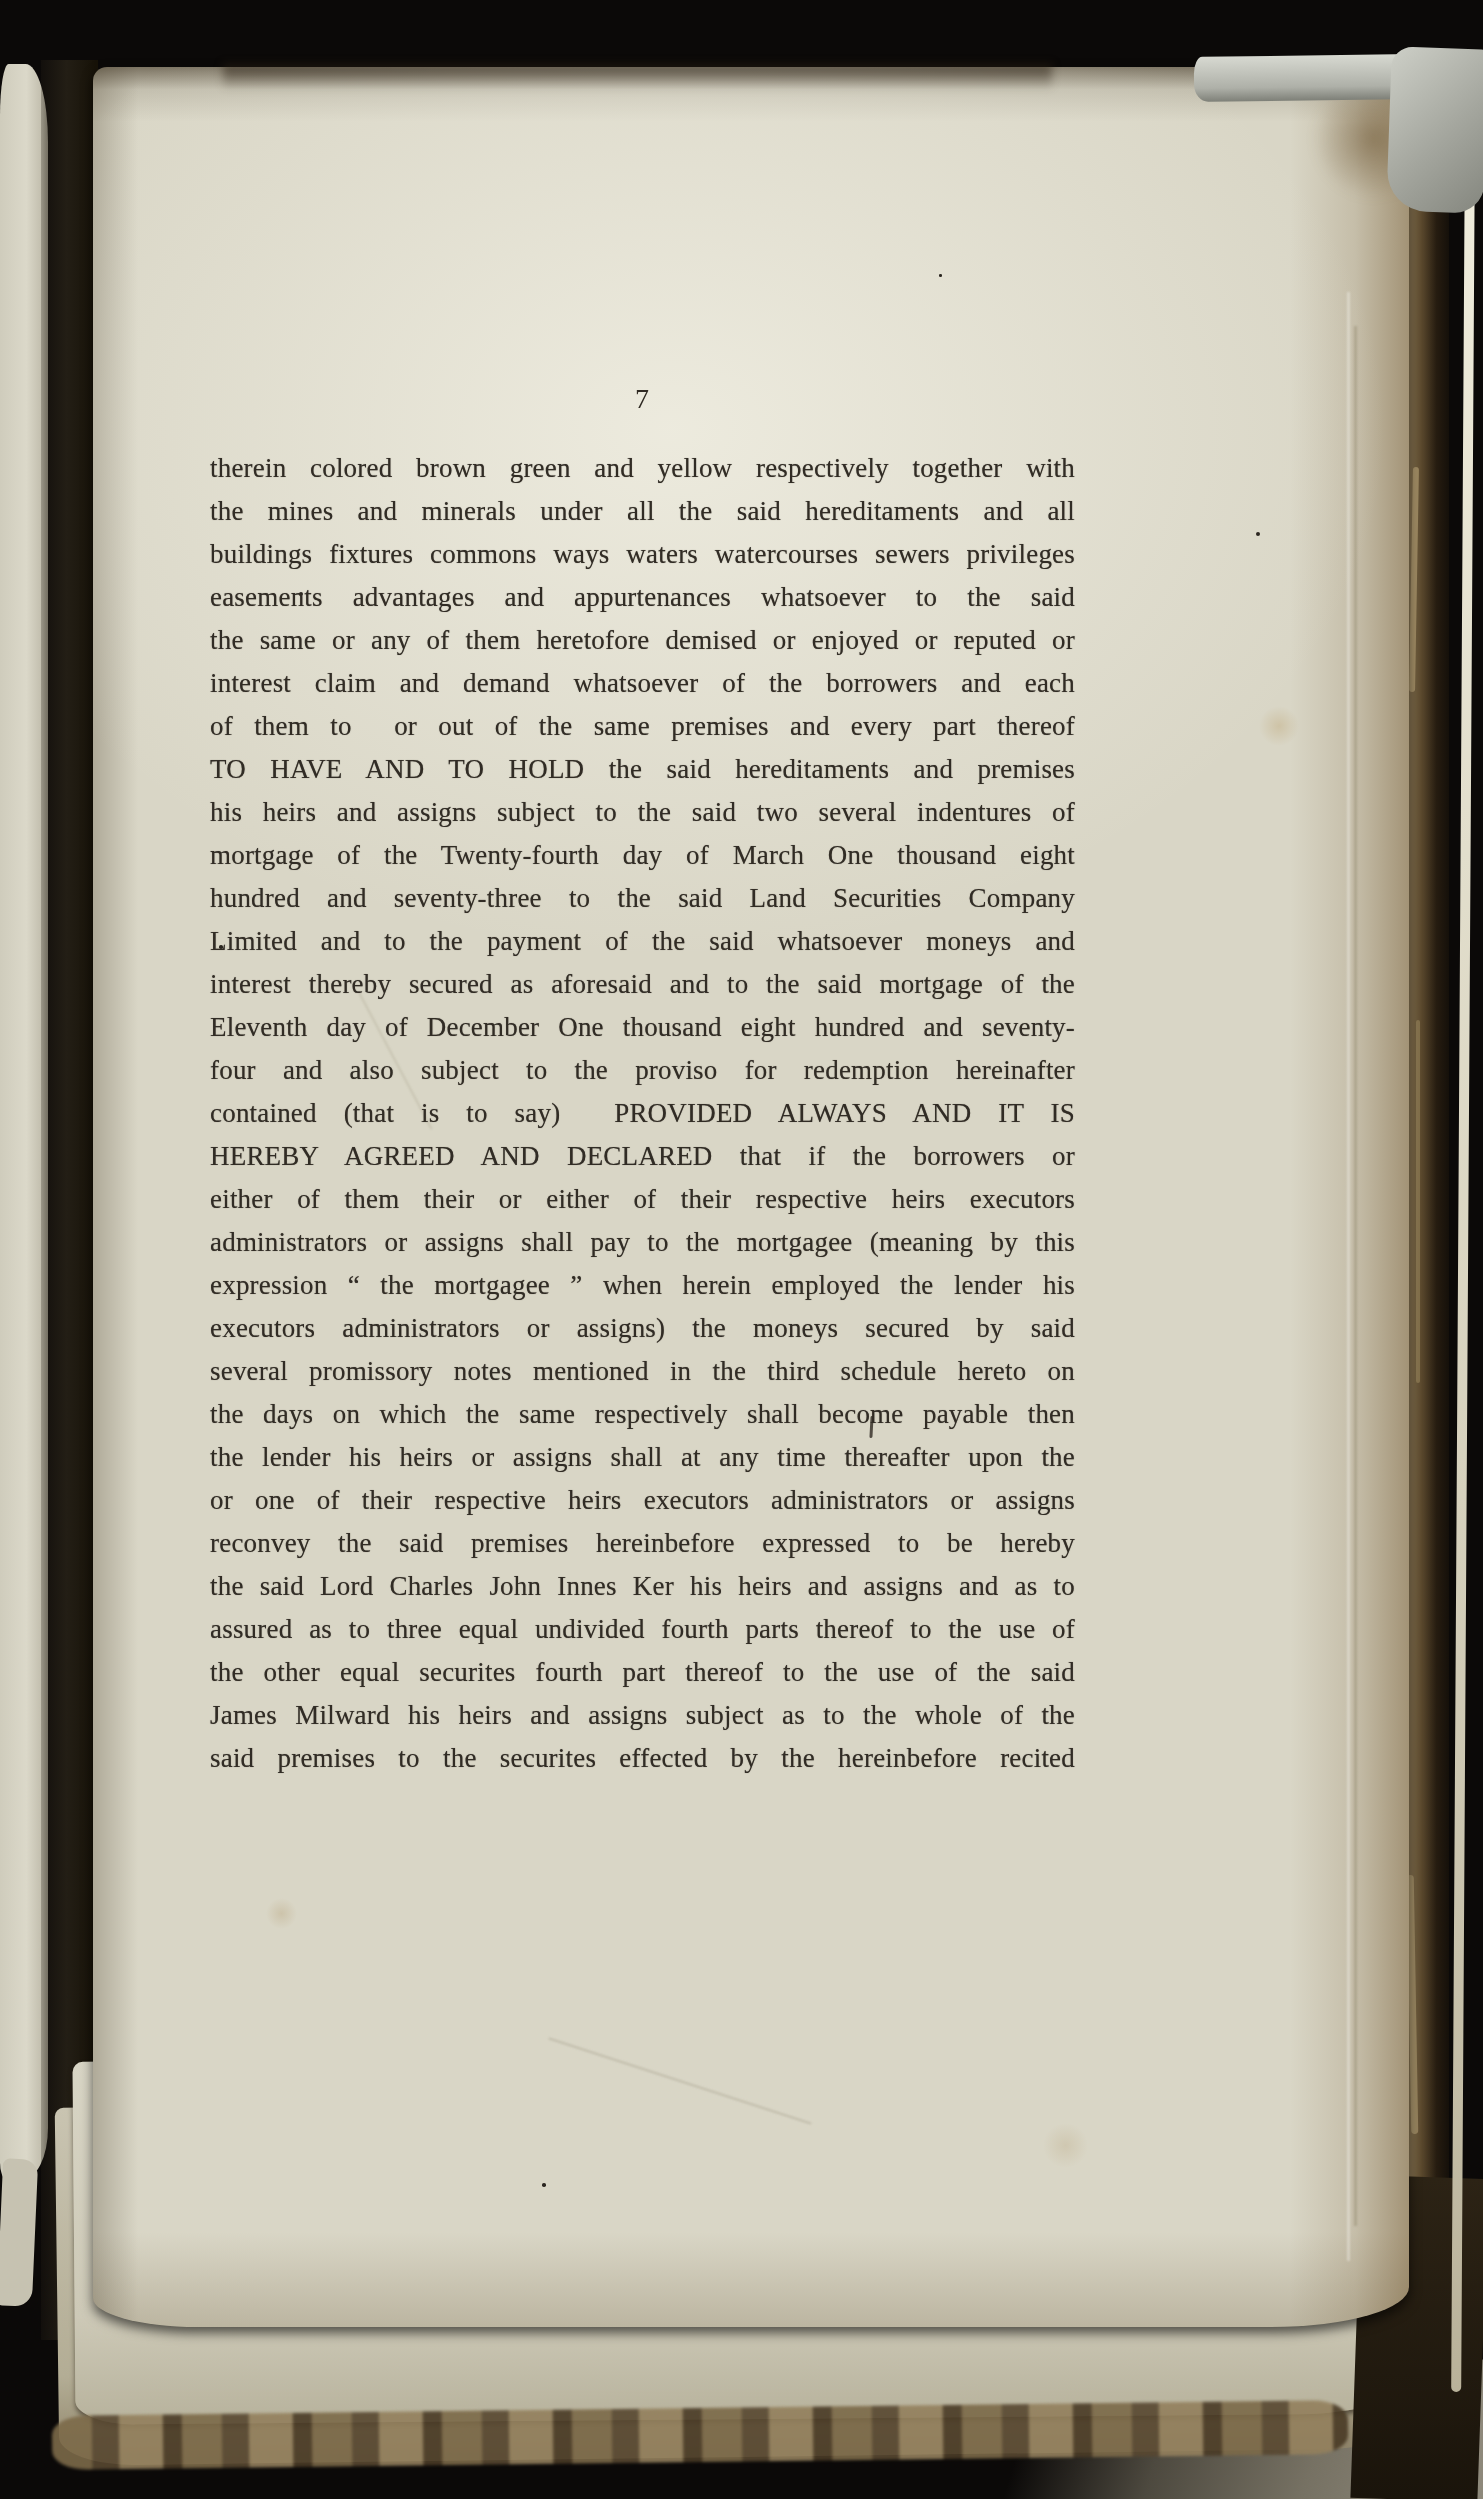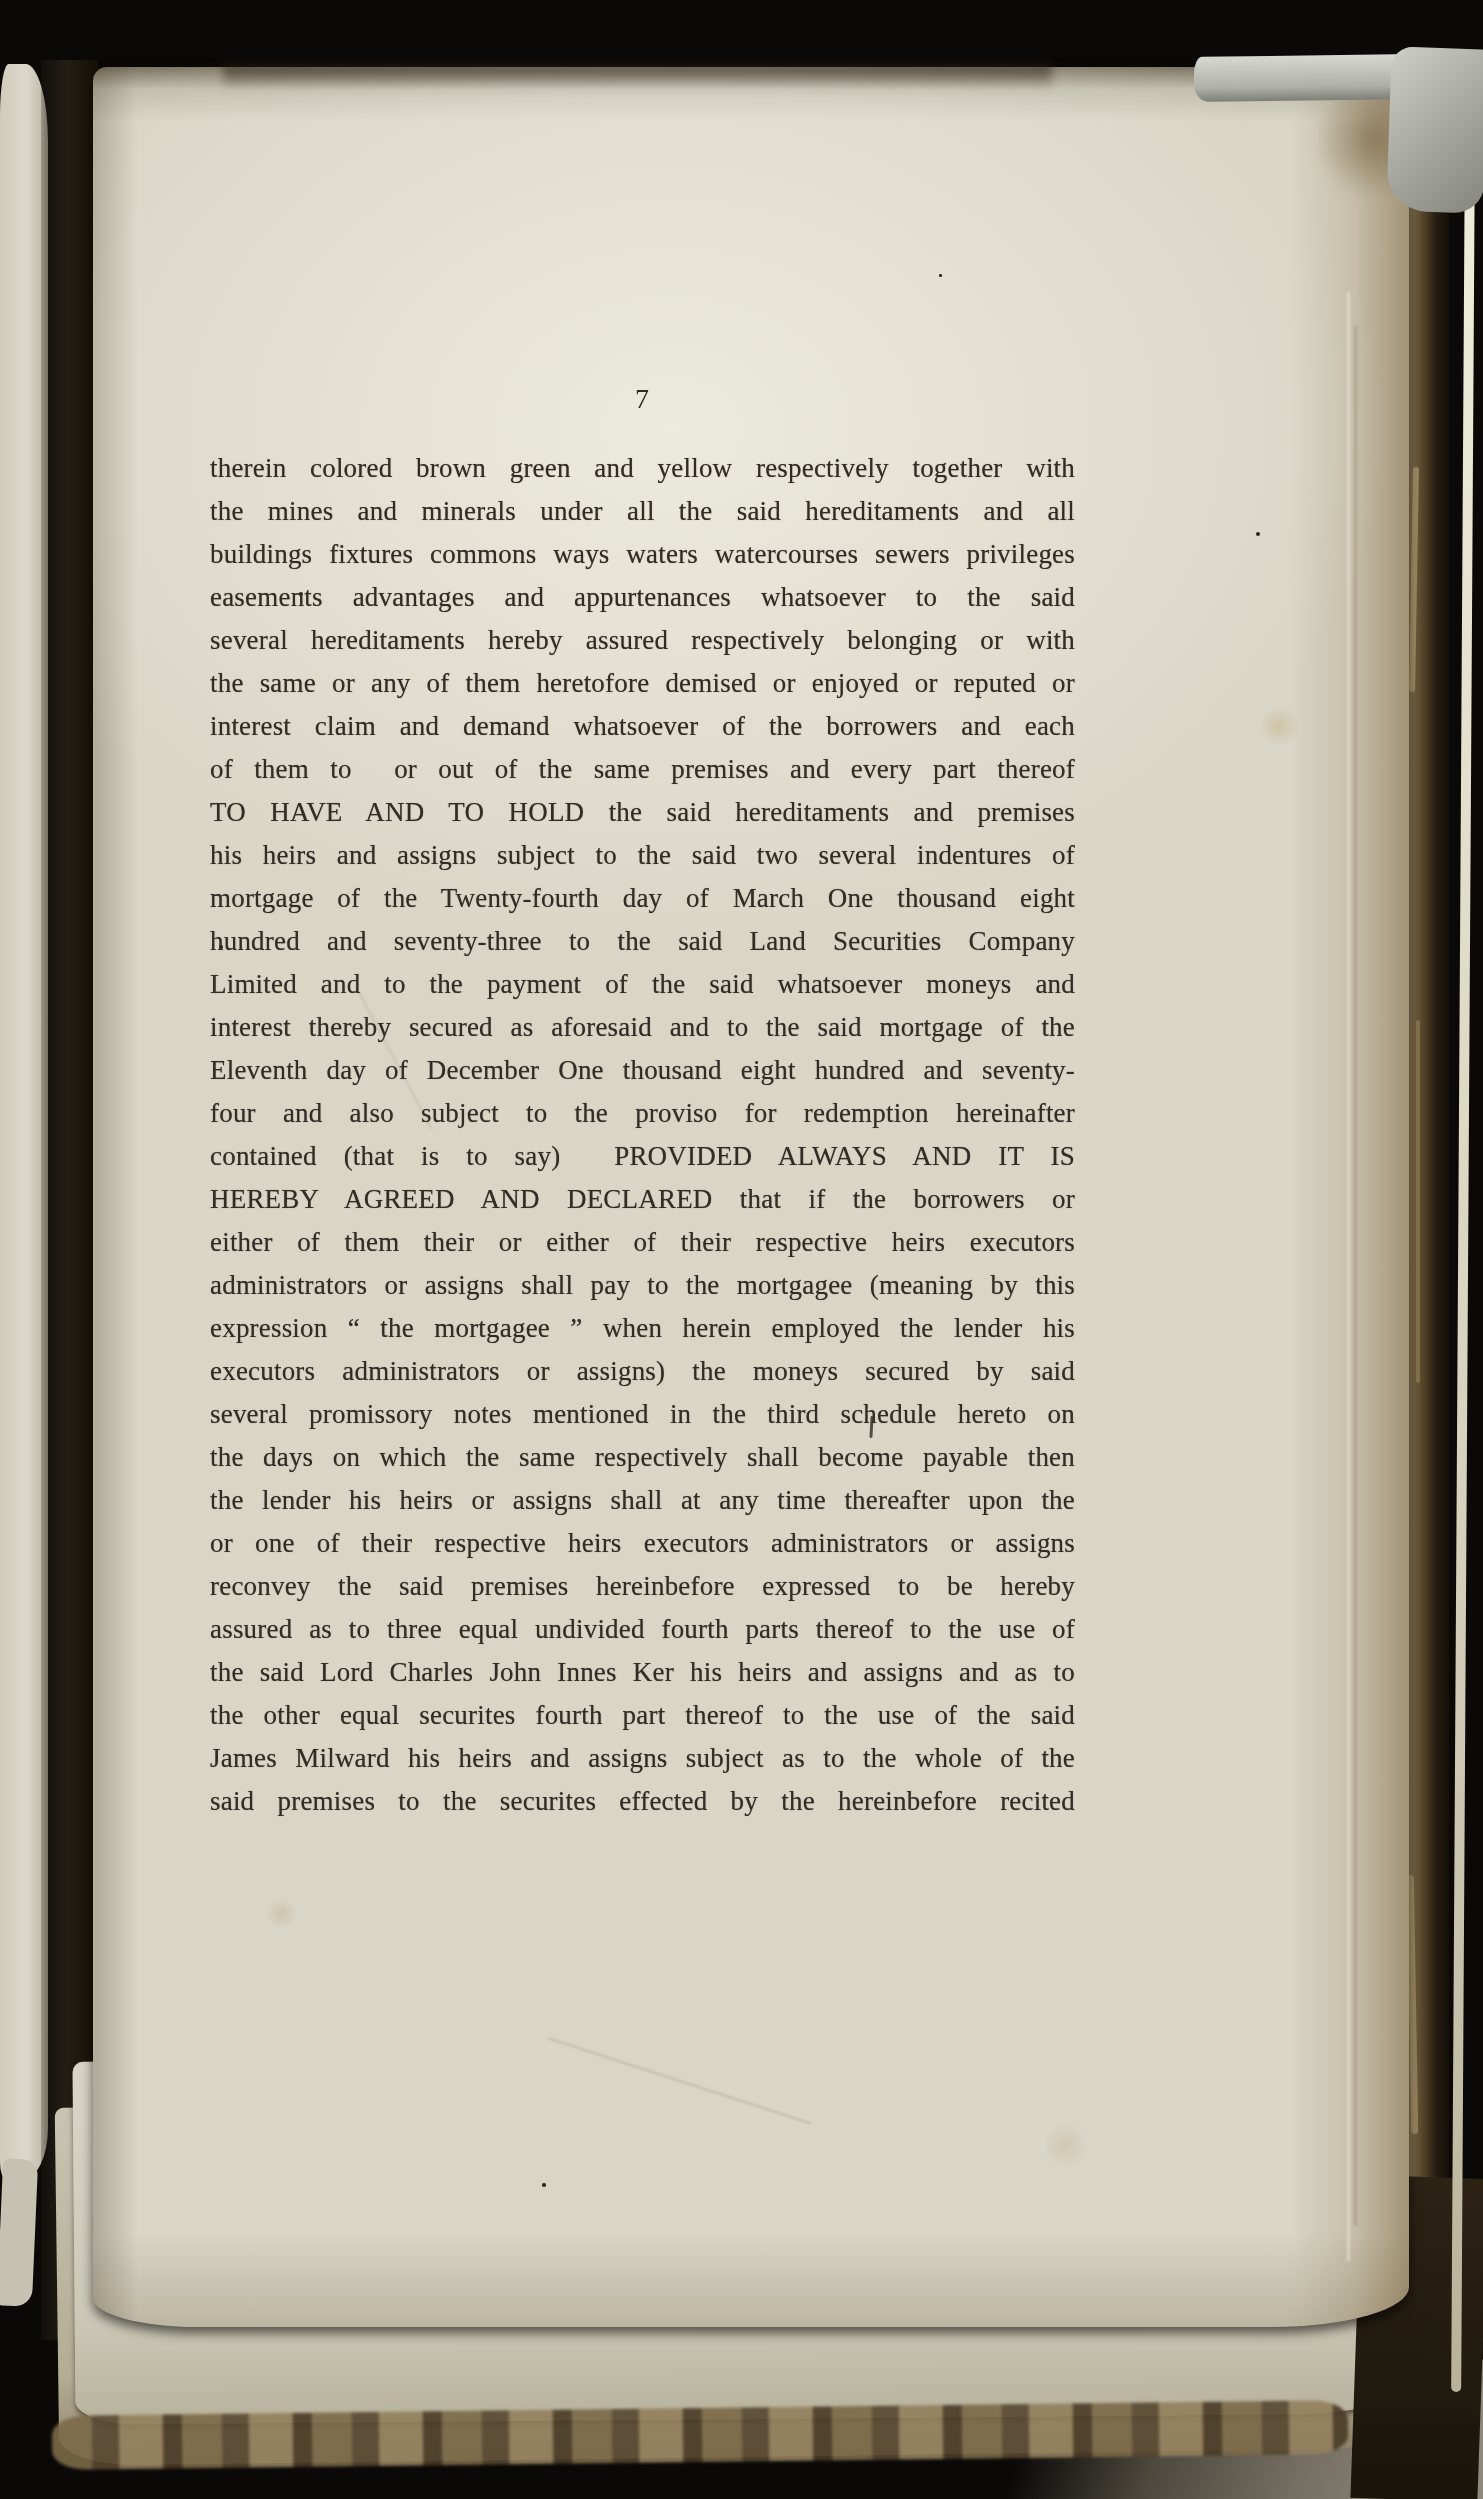--- a/index.html
+++ b/index.html
@@ -192,21 +192,20 @@
     <div class="speck" style="left:846px;top:207px;width:2.6px;height:2.6px;"></div>
     <div class="pen-mark"></div>
 
     <div class="page-number">7</div>
 
     <div class="text-block">
         <div class="tline">therein colored brown green and yellow respectively together with</div>
         <div class="tline">the mines and minerals under all the said hereditaments and all</div>
         <div class="tline">buildings fixtures commons ways waters watercourses sewers privileges</div>
         <div class="tline">easements advantages and appurtenances whatsoever to the said</div>
-        <div class="tline">several hereditaments hereby assured respectively belonging or with</div>
         <div class="tline">the same or any of them heretofore demised or enjoyed or reputed or</div>
         <div class="tline">interest claim and demand whatsoever of the borrowers and each</div>
         <div class="tline">of them to  or out of the same premises and every part thereof</div>
         <div class="tline">TO HAVE AND TO HOLD the said hereditaments and premises</div>
         <div class="tline">his heirs and assigns subject to the said two several indentures of</div>
         <div class="tline">mortgage of the Twenty-fourth day of March One thousand eight</div>
         <div class="tline">hundred and seventy-three to the said Land Securities Company</div>
         <div class="tline">Limited and to the payment of the said whatsoever moneys and</div>
         <div class="tline">interest thereby secured as aforesaid and to the said mortgage of the</div>
         <div class="tline">Eleventh day of December One thousand eight hundred and seventy-</div>
@@ -215,22 +214,22 @@
         <div class="tline">HEREBY AGREED AND DECLARED that if the borrowers or</div>
         <div class="tline">either of them their or either of their respective heirs executors</div>
         <div class="tline">administrators or assigns shall pay to the mortgagee (meaning by this</div>
         <div class="tline">expression “ the mortgagee ” when herein employed the lender his</div>
         <div class="tline">executors administrators or assigns) the moneys secured by said</div>
         <div class="tline">several promissory notes mentioned in the third schedule hereto on</div>
         <div class="tline">the days on which the same respectively shall become payable then</div>
         <div class="tline">the lender his heirs or assigns shall at any time thereafter upon the</div>
         <div class="tline">or one of their respective heirs executors administrators or assigns</div>
         <div class="tline">reconvey the said premises hereinbefore expressed to be hereby</div>
+        <div class="tline">the said Lord Charles John Innes Ker his heirs and assigns and as to</div>
         <div class="tline">assured as to three equal undivided fourth parts thereof to the use of</div>
-        <div class="tline">the said Lord Charles John Innes Ker his heirs and assigns and as to</div>
         <div class="tline">the other equal securites fourth part thereof to the use of the said</div>
         <div class="tline">James Milward his heirs and assigns subject as to the whole of the</div>
         <div class="tline">said premises to the securites effected by the hereinbefore recited</div>
       </div>
   </div>
 
   <div class="abs corner-stain"></div>
   <div class="abs curl-band"></div>
   <div class="abs curl-blob"></div>
 </div>

